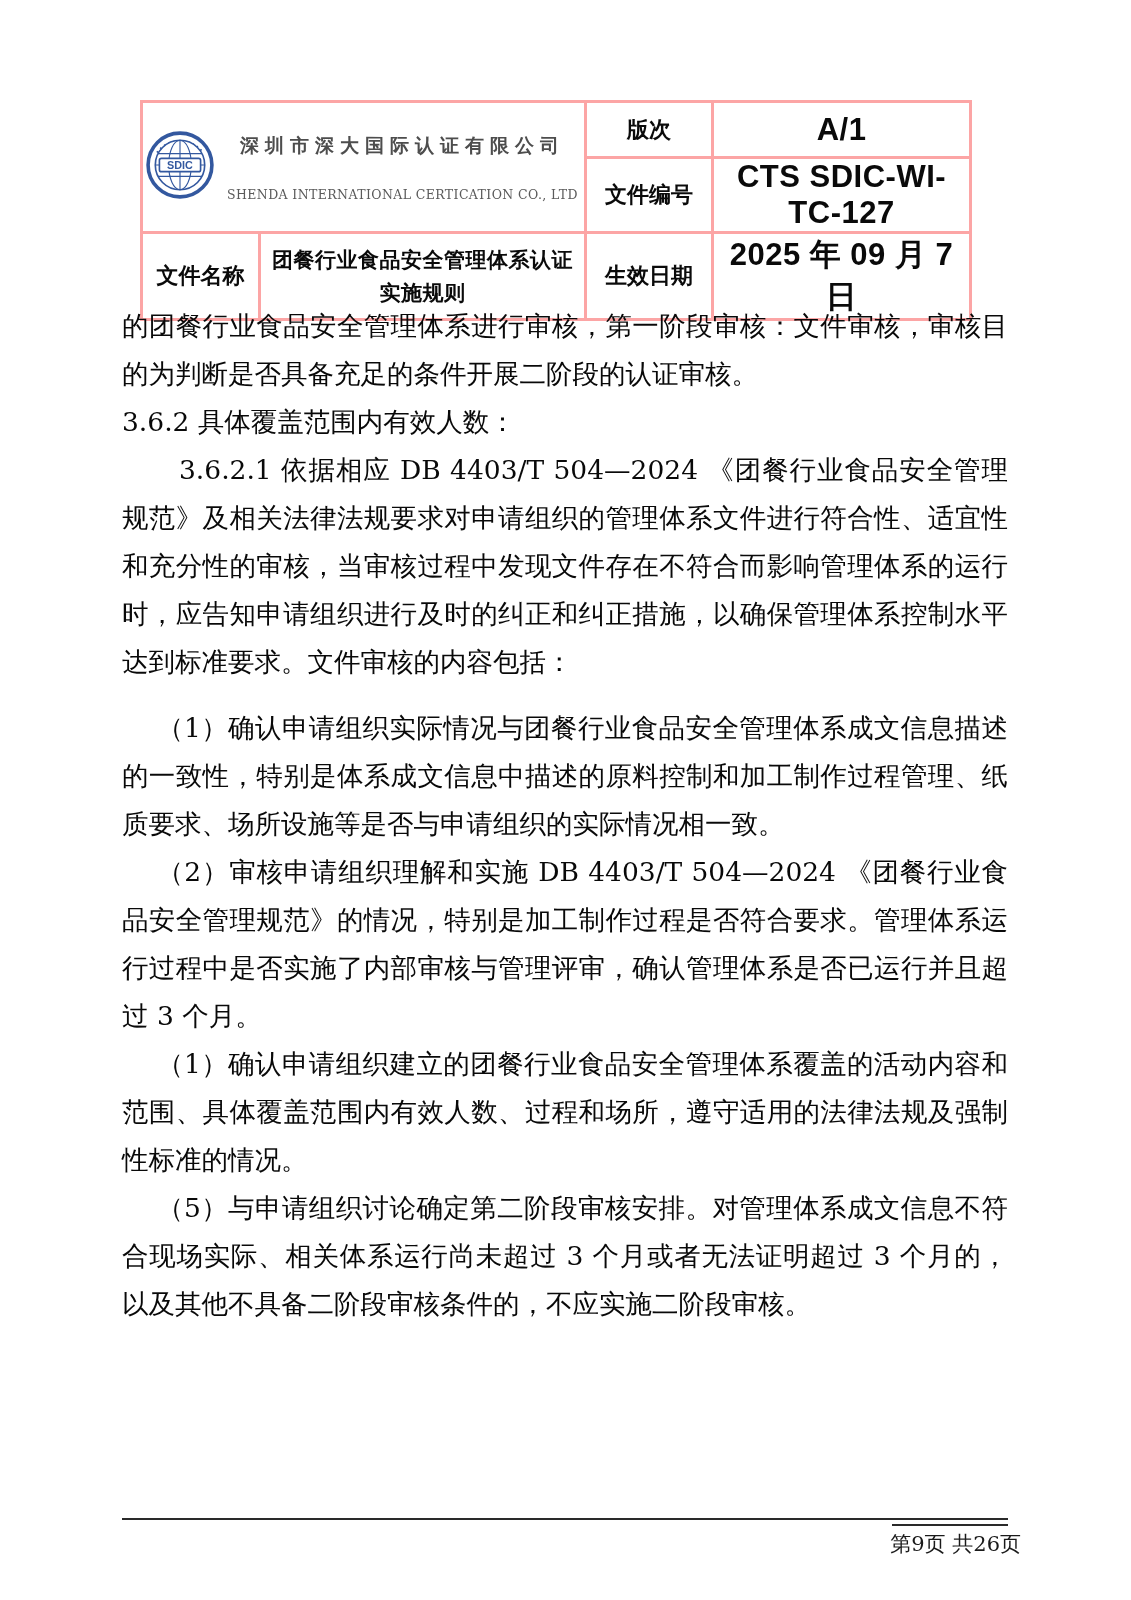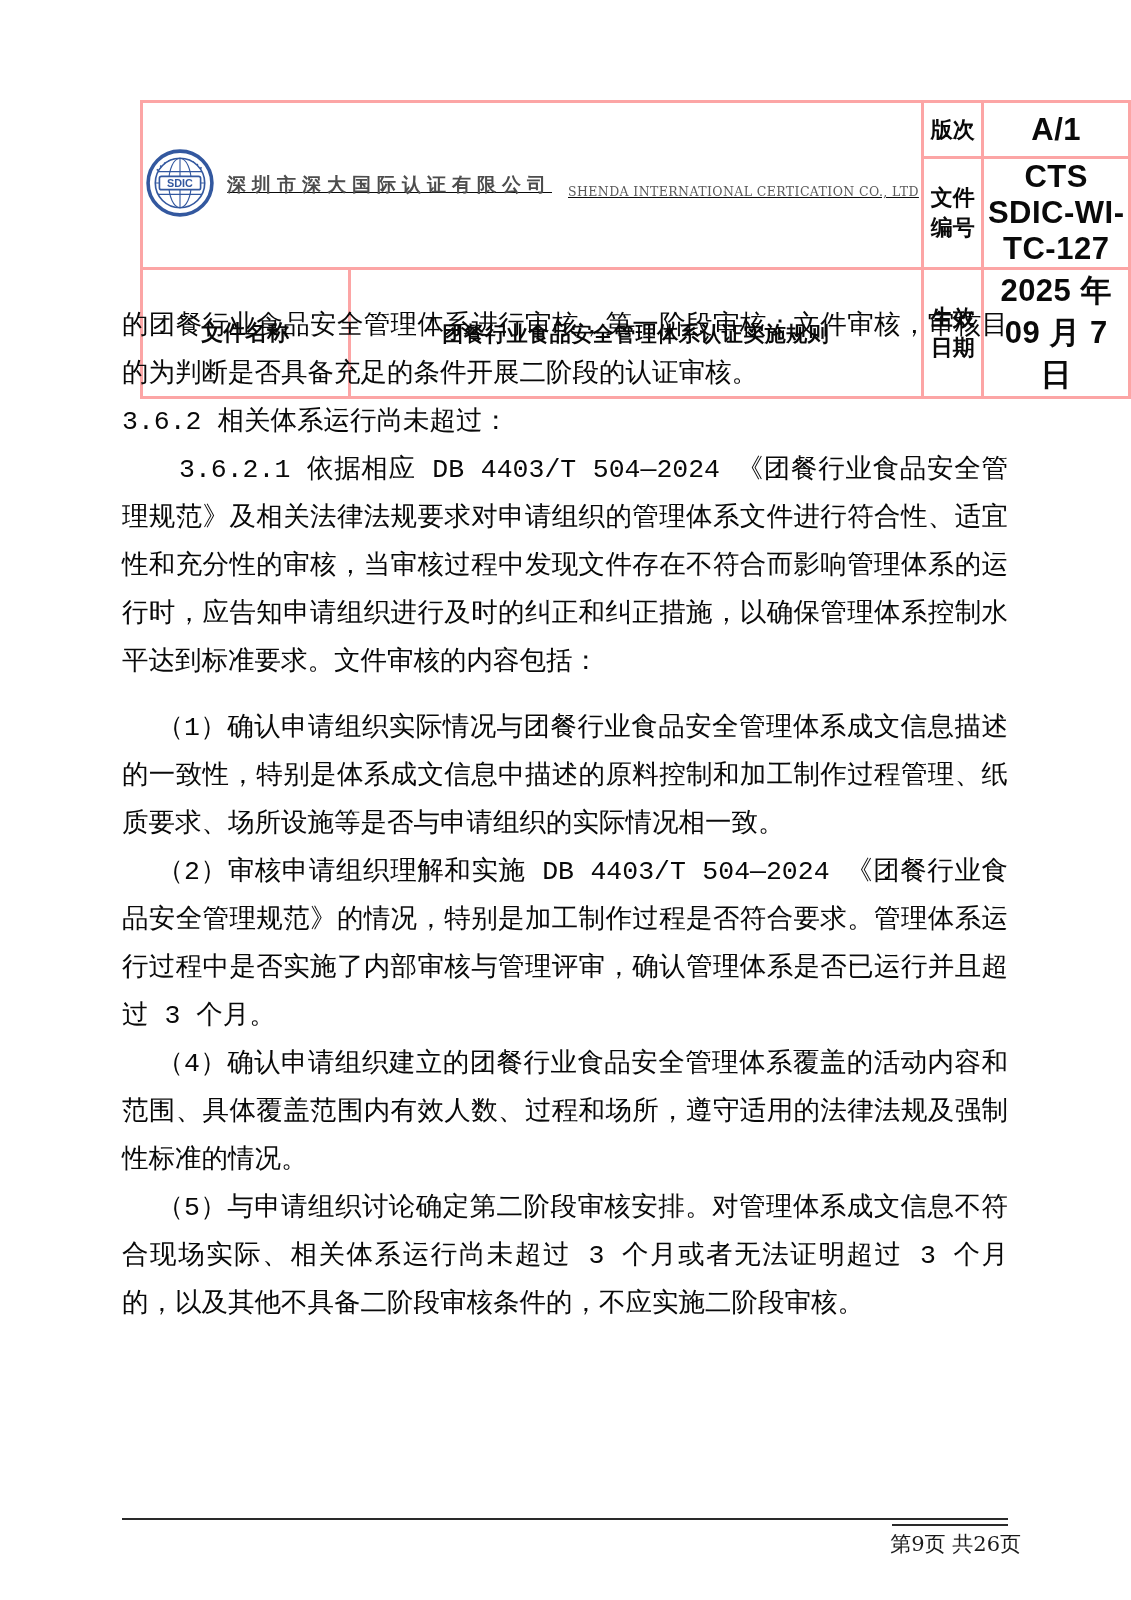--- a/index.html
+++ b/index.html
@@ -40,21 +40,21 @@
 
   td.logo-cell {
     text-align: left;
     padding: 0 0 0 30px;
   }
   .logo-wrap {
     display: flex;
     align-items: center;
     gap: 12px;
   }
-  .company-block { display: flex; flex-direction: row; gap: 16px; text-decoration: underline; }
+  .company-block { display: flex; flex-direction: column; gap: 16px; }
   .company-cn {
     font-family: "Liberation Sans", "DejaVu Sans", sans-serif;
     font-size: 19px;
     font-weight: 600;
     letter-spacing: 6px;
     color: #4d4d4d;
     white-space: nowrap;
   }
   .company-en {
     font-family: "DejaVu Serif", "Liberation Serif", serif;
@@ -68,21 +68,20 @@
   td.lbl { font-size: 22px; }
   td.val { font-size: 31px; letter-spacing: 0.5px; }
   td.val-name { font-size: 21px; line-height: 33px; }
 
   
   .body-text {
     position: absolute;
     left: 122px;
     top: 302px;
     width: 886px;
-    font-family: Liberation Mono, monospace;
   }
   .para {
     margin: 0;
     font-size: 26.5px;
     line-height: 48px;
     text-align: justify;
     text-justify: inter-ideograph;
     color: #090909;
   }
   .para.sub { text-indent: 57px; }
@@ -166,25 +165,25 @@
         <td class="lbl">文件名称</td>
         <td class="val val-name">团餐行业食品安全管理体系认证实施规则</td>
         <td class="lbl">生效日期</td>
         <td class="val">2025 年 09 月 7 日</td>
       </tr>
     </tbody>
   </table>
 
   <div class="body-text">
     <p class="para">的团餐行业食品安全管理体系进行审核，第一阶段审核：文件审核，审核目的为判断是否具备充足的条件开展二阶段的认证审核。</p>
-    <p class="para">3.6.2 相关体系运行尚未超过：</p>
+    <p class="para">3.6.2 具体覆盖范围内有效人数：</p>
     <p class="para sub">3.6.2.1 依据相应 DB 4403/T 504—2024 《团餐行业食品安全管理规范》及相关法律法规要求对申请组织的管理体系文件进行符合性、适宜性和充分性的审核，当审核过程中发现文件存在不符合而影响管理体系的运行时，应告知申请组织进行及时的纠正和纠正措施，以确保管理体系控制水平达到标准要求。文件审核的内容包括：</p>
     <p class="para num gap-top">（1）确认申请组织实际情况与团餐行业食品安全管理体系成文信息描述的一致性，特别是体系成文信息中描述的原料控制和加工制作过程管理、纸质要求、场所设施等是否与申请组织的实际情况相一致。</p>
     <p class="para num">（2）审核申请组织理解和实施 DB 4403/T 504—2024 《团餐行业食品安全管理规范》的情况，特别是加工制作过程是否符合要求。管理体系运行过程中是否实施了内部审核与管理评审，确认管理体系是否已运行并且超过 3 个月。</p>
-    <p class="para num">（4）确认申请组织建立的团餐行业食品安全管理体系覆盖的活动内容和范围、具体覆盖范围内有效人数、过程和场所，遵守适用的法律法规及强制性标准的情况。</p>
+    <p class="para num">（1）确认申请组织建立的团餐行业食品安全管理体系覆盖的活动内容和范围、具体覆盖范围内有效人数、过程和场所，遵守适用的法律法规及强制性标准的情况。</p>
     <p class="para num">（5）与申请组织讨论确定第二阶段审核安排。对管理体系成文信息不符合现场实际、相关体系运行尚未超过 3 个月或者无法证明超过 3 个月的，以及其他不具备二阶段审核条件的，不应实施二阶段审核。</p>
   </div>
 
   <div class="footer-line"></div>
   <div class="footer-line-short"></div>
   <div class="page-num">第9页 共26页</div>
 
 </div>
 
 </body></html>

